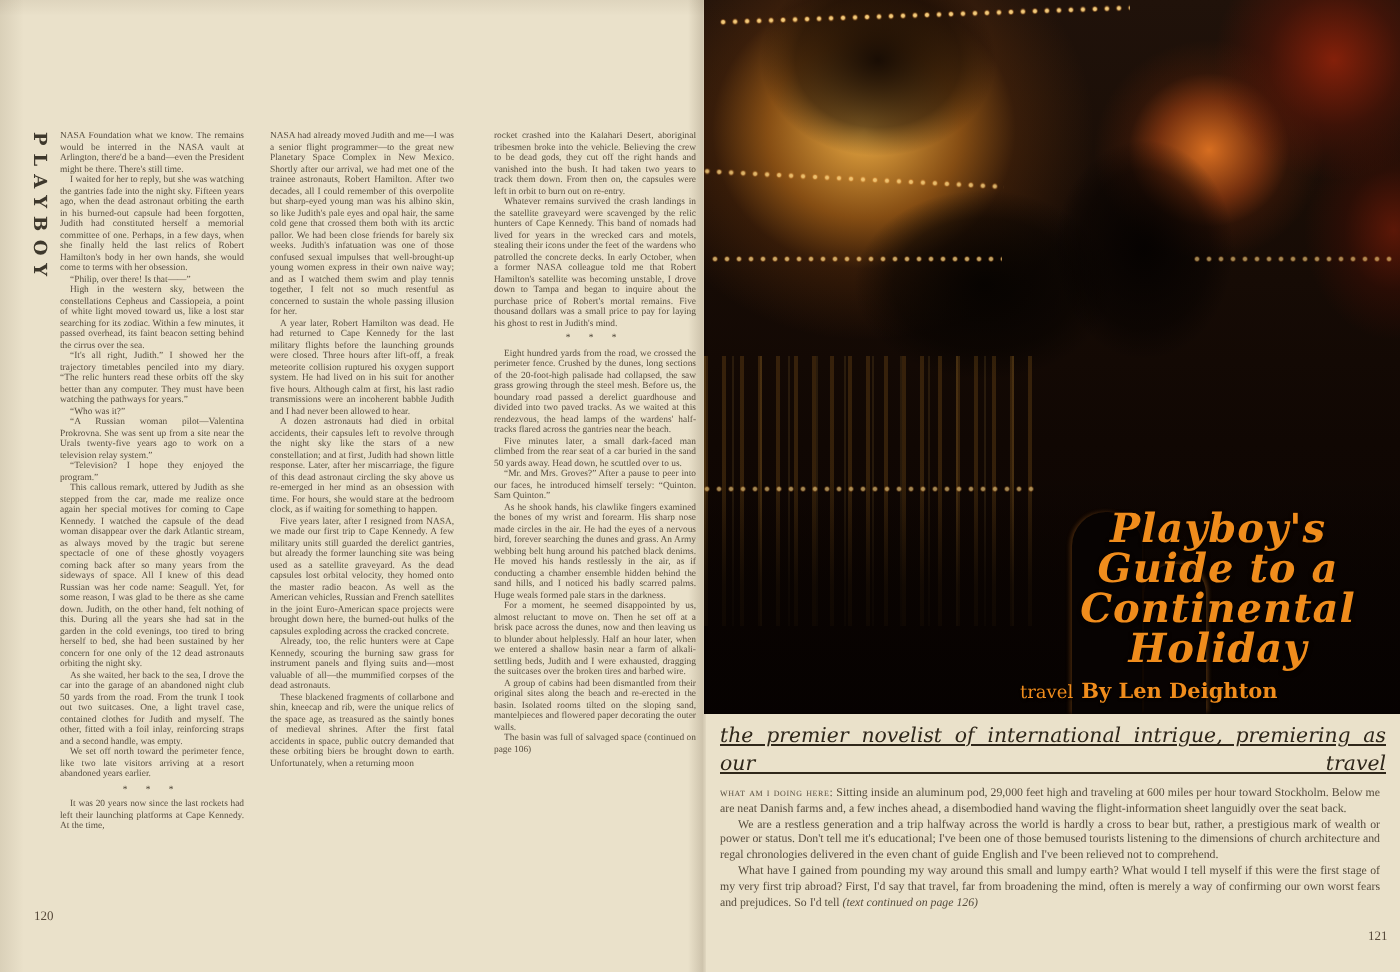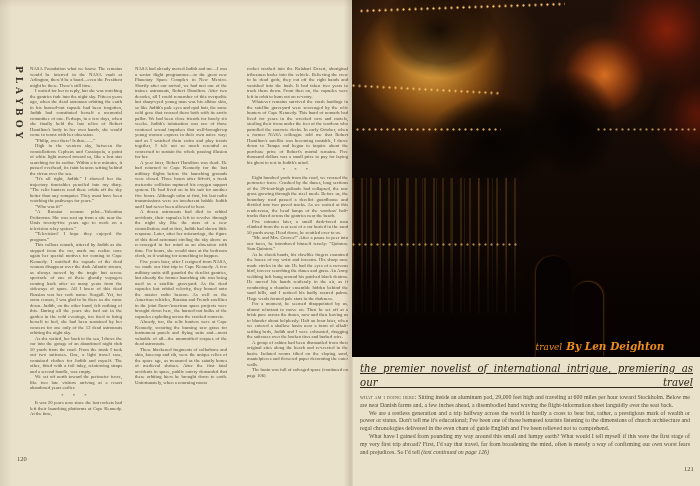--- a/index.html
+++ b/index.html
@@ -29,21 +29,21 @@
   .tree1{left:75px;top:95px;width:130px;height:95px;background:radial-gradient(closest-side,rgba(6,3,1,.95),rgba(6,3,1,.55) 70%,rgba(6,3,1,0) 100%);border-radius:45%;}
   .tree2{left:175px;top:70px;width:90px;height:110px;background:radial-gradient(closest-side,rgba(5,2,1,.95),rgba(5,2,1,.5) 72%,rgba(5,2,1,0) 100%);border-radius:45%;}
   .lights{position:absolute;height:3px;background-image:radial-gradient(circle at 1.5px 1.5px,rgba(255,214,130,.95) .7px,rgba(255,160,60,.3) 1.3px,rgba(255,160,60,0) 1.6px);background-size:6px 3px;background-repeat:repeat-x;}
   .streaks{left:0;top:178px;width:165px;height:135px;background:repeating-linear-gradient(90deg,rgba(225,150,45,.22) 0 2px,rgba(225,150,45,0) 2px 9px),repeating-linear-gradient(90deg,rgba(255,200,90,.12) 0 1px,rgba(255,200,90,0) 1px 14px);opacity:.8;}
   .darkfloor{left:0;top:240px;width:348px;height:117px;background:linear-gradient(180deg,rgba(8,3,1,0) 0%,rgba(8,3,1,.75) 45%,rgba(6,2,1,.92) 100%);}
   .couple{left:170px;top:256px;width:96px;height:101px;}
   .head1{position:absolute;left:14px;top:0;width:35px;height:101px;background:#070302;border-radius:17px 17px 0 0;box-shadow:-1px 0 2px rgba(222,130,40,.28);}
   .head2{position:absolute;left:50px;top:26px;width:31px;height:75px;background:#080302;border-radius:15px 15px 0 0;box-shadow:1px -1px 2px rgba(230,140,45,.3);}
   .title{position:absolute;right:10px;top:254px;width:162px;text-align:center;font-family:"DejaVu Serif",serif;font-style:italic;font-weight:bold;color:#ef8c1c;font-size:20px;line-height:20px;letter-spacing:.5px;text-shadow:0 1px 2px rgba(0,0,0,.6);}
   .title span{display:block;}
-  .byline{position:absolute;right:10px;top:336px;width:180px;text-align:center;color:#ef8c1c;font-style:italic;text-shadow:0 1px 1px rgba(0,0,0,.6);}
+  .byline{position:absolute;right:10px;top:336px;width:180px;color:#ef8c1c;text-shadow:0 1px 1px rgba(0,0,0,.6);}
   .byline .trav{font-family:"DejaVu Serif",serif;font-size:9px;}
   .byline .by{font-family:"DejaVu Serif",serif;font-weight:bold;font-size:10.5px;}
   
   .intro{position:absolute;left:360px;top:362px;width:333px;font-family:"DejaVu Serif",serif;font-style:italic;font-size:10.2px;line-height:14px;color:#2f271a;text-decoration:underline;}
   .intro span{display:block;text-align:justify;text-align-last:justify;word-spacing:2px;}
   .rp-body{position:absolute;left:360px;top:394px;width:330px;font-size:5.9px;line-height:7.8px;text-align:justify;color:#564c3d;}
   .rp-body p{margin:0;text-indent:9px;}
   .rp-body p.first{text-indent:0;}
   .smallcaps{font-variant:small-caps;letter-spacing:.3px;}
   .ital{font-style:italic;}
@@ -107,20 +107,26 @@
     <div class="lights" style="left:0;top:88px;width:150px;transform:rotate(3deg);opacity:.85;"></div>
     <div class="lights" style="left:4px;top:128px;width:145px;opacity:.8;"></div>
     <div class="lights" style="left:245px;top:128px;width:100px;opacity:.65;"></div>
     <div class="fx streaks"></div>
     <div class="lights" style="left:0;top:243px;width:165px;opacity:.7;"></div>
     <div class="fx darkfloor"></div>
     <div class="fx couple">
       <div class="head1"></div>
       <div class="head2"></div>
     </div>
+    <div class="title">
+      <span>Playboy's</span>
+      <span>Guide to a</span>
+      <span>Continental</span>
+      <span>Holiday</span>
+    </div>
     <div class="byline">
       <span class="trav">travel</span>
       <span class="by">By Len Deighton</span>
     </div>
   </div>
 
   <div class="intro">
     <span>the premier novelist of international intrigue, premiering as our travel</span>
   </div>
 

